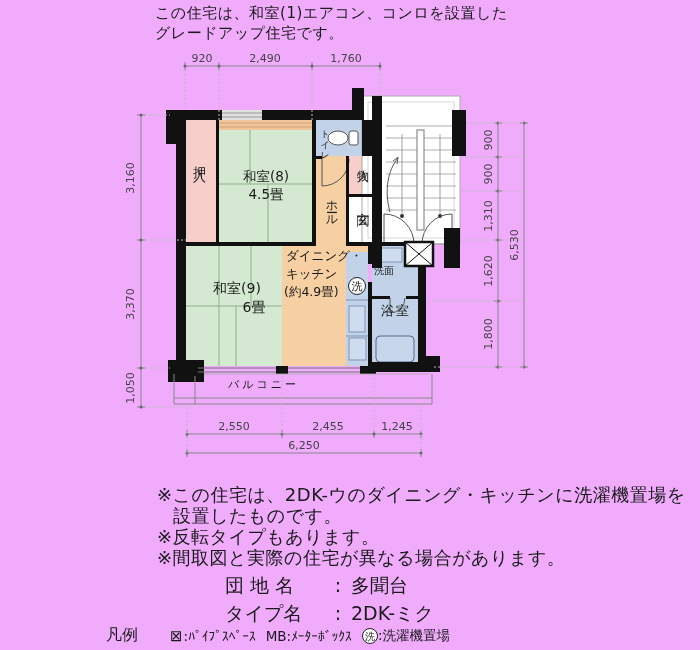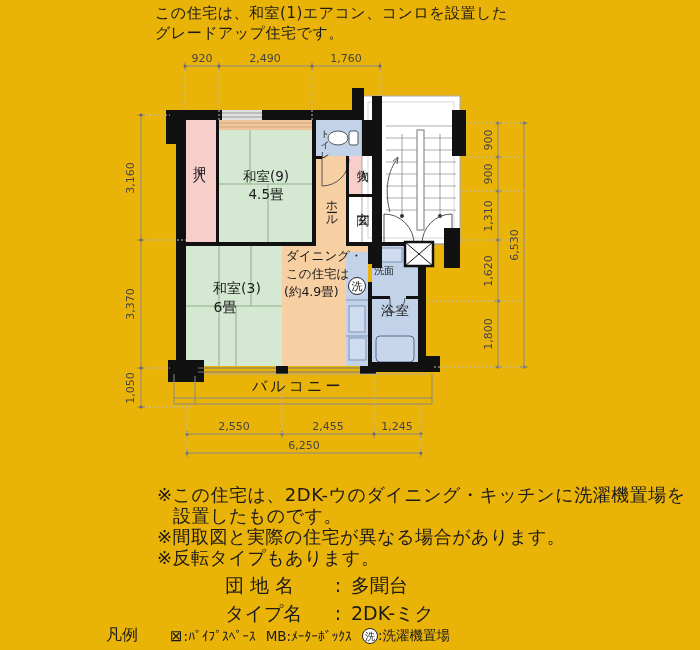--- a/index.html
+++ b/index.html
@@ -1,16 +1,16 @@
 <!DOCTYPE html>
 <html><head>
 <meta charset="utf-8">
 <style>
   html,body{margin:0;padding:0;background:#fff;}
-  #page{position:relative;width:700px;height:650px;background:#eab308;overflow:hidden;
+  #page{position:relative;width:700px;height:650px;background:#f0abfc;overflow:hidden;
         font-family:"DejaVu Sans","Liberation Sans",sans-serif;color:#1a1a1a;}
   .abs{position:absolute;}
   .vtext{writing-mode:vertical-rl;text-orientation:upright;}
   .planlabel{white-space:nowrap;color:#1a1a1a;}
   .center{text-align:center;}
   .circle-wash{width:18px;height:18px;border:1.3px solid #222;border-radius:50%;
         font-size:11px;line-height:17px;text-align:center;background:#fff;box-sizing:border-box;}
   #header{left:155px;top:3px;font-size:15px;line-height:20px;letter-spacing:.5px;}
   #notes{left:157px;top:484px;font-size:18px;line-height:21px;letter-spacing:.5px;}
   #notes .indent{padding-left:16px;}
@@ -191,41 +191,41 @@
         <path d="M187,408 V453 M282,376 V434 M374,374 V434 M421,406 V453" stroke="#bbb" stroke-dasharray="2,2" fill="none"></path>
         <text x="234" y="430" text-anchor="middle">2,550</text>
         <text x="328" y="430" text-anchor="middle">2,455</text>
         <text x="397" y="430" text-anchor="middle">1,245</text>
         <text x="304" y="449" text-anchor="middle">6,250</text>
       </g>
     </g>
   </svg>
 
   <div class="abs vtext planlabel" style="left:190px;top:156px;font-size:13px;letter-spacing:3px">押入</div>
-  <div class="abs planlabel center" style="left:224px;top:168px;width:84px;font-size:13.5px">和室(9)</div>
+  <div class="abs planlabel center" style="left:224px;top:168px;width:84px;font-size:13.5px">和室(8)</div>
   <div class="abs planlabel center" style="left:224px;top:186px;width:84px;font-size:13.5px">4.5畳</div>
   <div class="abs vtext planlabel" style="left:318px;top:124px;font-size:9px">トイレ</div>
   <div class="abs vtext planlabel" style="left:354px;top:160px;font-size:12px">物入</div>
   <div class="abs vtext planlabel" style="left:323px;top:192px;font-size:12px">ホール</div>
   <div class="abs vtext planlabel" style="left:354px;top:202px;font-size:12.5px;letter-spacing:3px">玄関</div>
-  <div class="abs planlabel center" style="left:192px;top:280px;width:90px;font-size:14px">和室(3)</div>
-  <div class="abs planlabel center" style="left:180px;top:299px;width:90px;font-size:14px">6畳</div>
+  <div class="abs planlabel center" style="left:192px;top:280px;width:90px;font-size:14px">和室(9)</div>
+  <div class="abs planlabel center" style="left:209px;top:299px;width:90px;font-size:14px">6畳</div>
   <div class="abs planlabel" style="left:286px;top:248px;font-size:12.5px">ダイニング・</div>
-  <div class="abs planlabel" style="left:286px;top:266px;font-size:12.5px">この住宅は</div>
+  <div class="abs planlabel" style="left:286px;top:266px;font-size:12.5px">キッチン</div>
   <div class="abs planlabel" style="left:284px;top:284px;font-size:12.5px">(約4.9畳)</div>
   <div class="abs planlabel" style="left:374px;top:264px;font-size:10px">洗面</div>
   <div class="abs planlabel" style="left:381px;top:302px;font-size:13px;letter-spacing:2px">浴室</div>
-  <div class="abs planlabel" style="left:252px;top:377px;font-size:15px;letter-spacing:3px">バルコニー</div>
+  <div class="abs planlabel" style="left:228px;top:377px;font-size:11px;letter-spacing:3px">バルコニー</div>
   <div class="abs circle-wash" style="left:348px;top:277px">洗</div>
 
   <div id="notes" class="abs">
     <div>※この住宅は、2DK-ウのダイニング・キッチンに洗濯機置場を</div>
     <div class="indent">設置したものです。</div>
+    <div>※反転タイプもあります。</div>
     <div>※間取図と実際の住宅が異なる場合があります。</div>
-    <div>※反転タイプもあります。</div>
   </div>
 
   <div id="info" class="abs">
     <div>
       <span class="lbl">団 地 名</span><span class="sep">:</span><span>多聞台</span>
     </div>
     <div>
       <span class="lbl">タイプ名</span><span class="sep">:</span><span>2DK-ミク</span>
     </div>
   </div>

